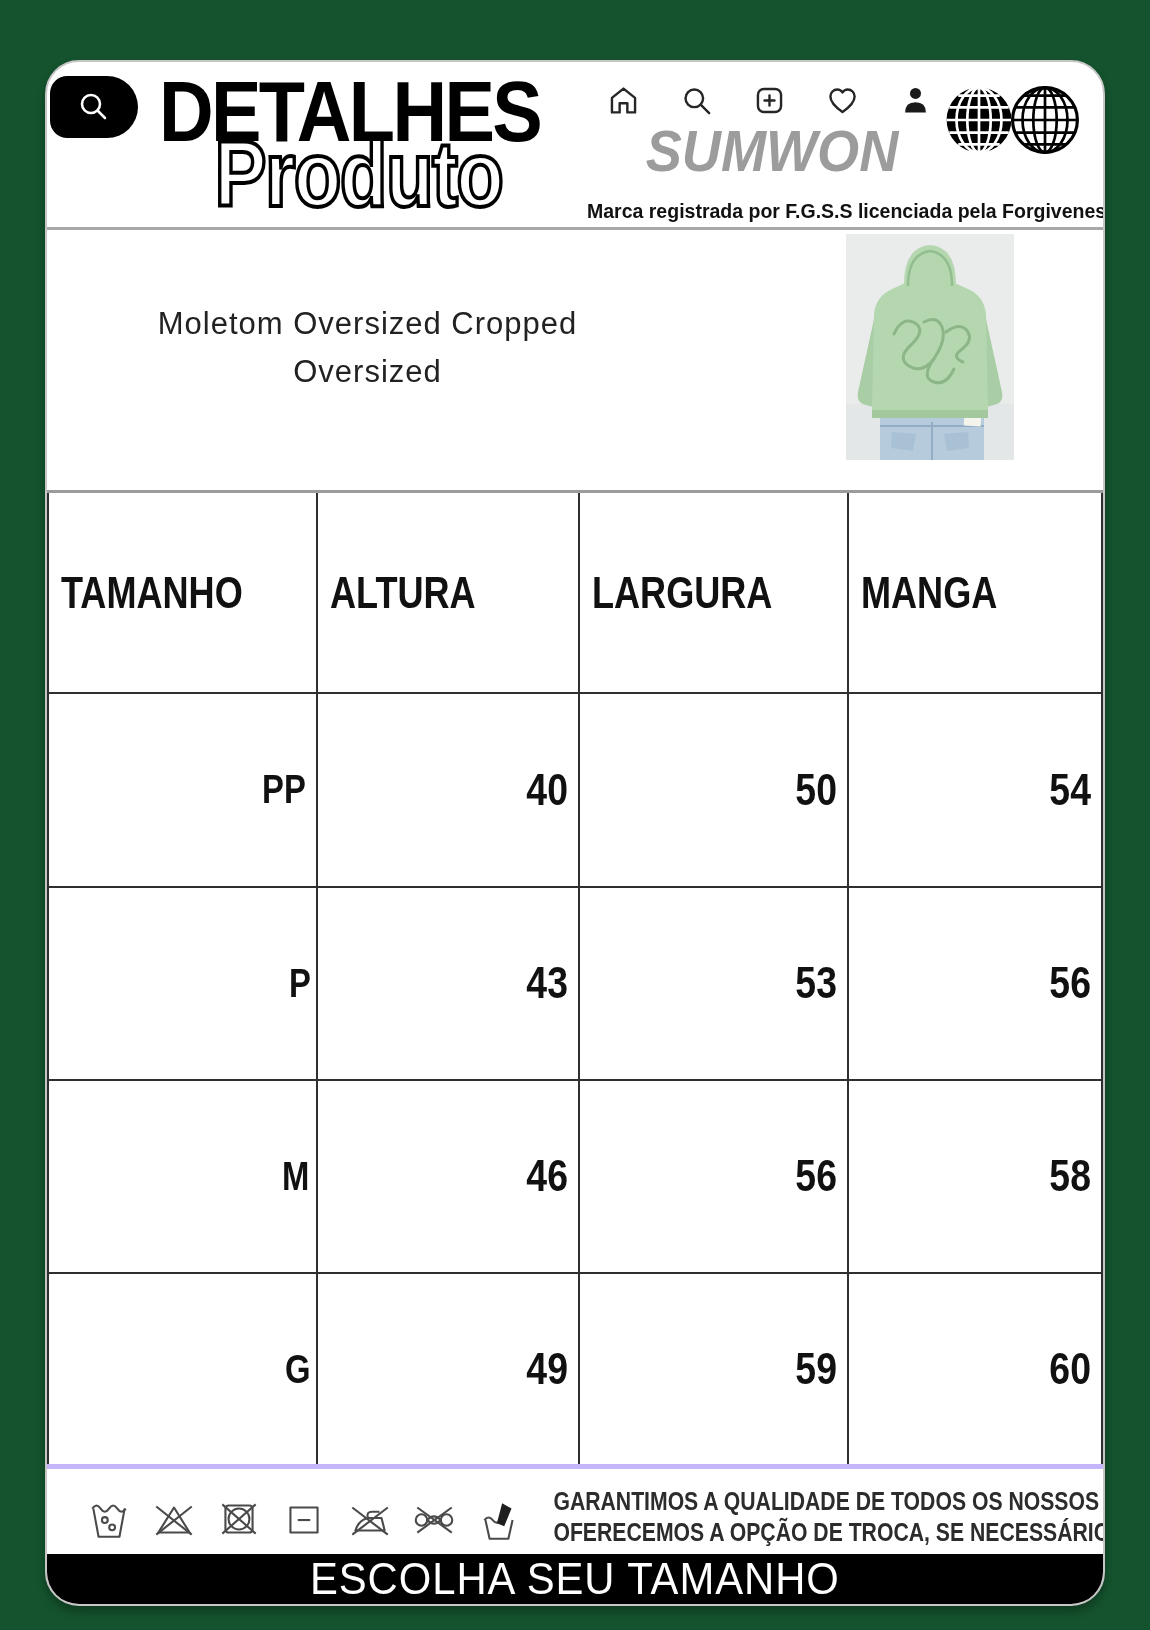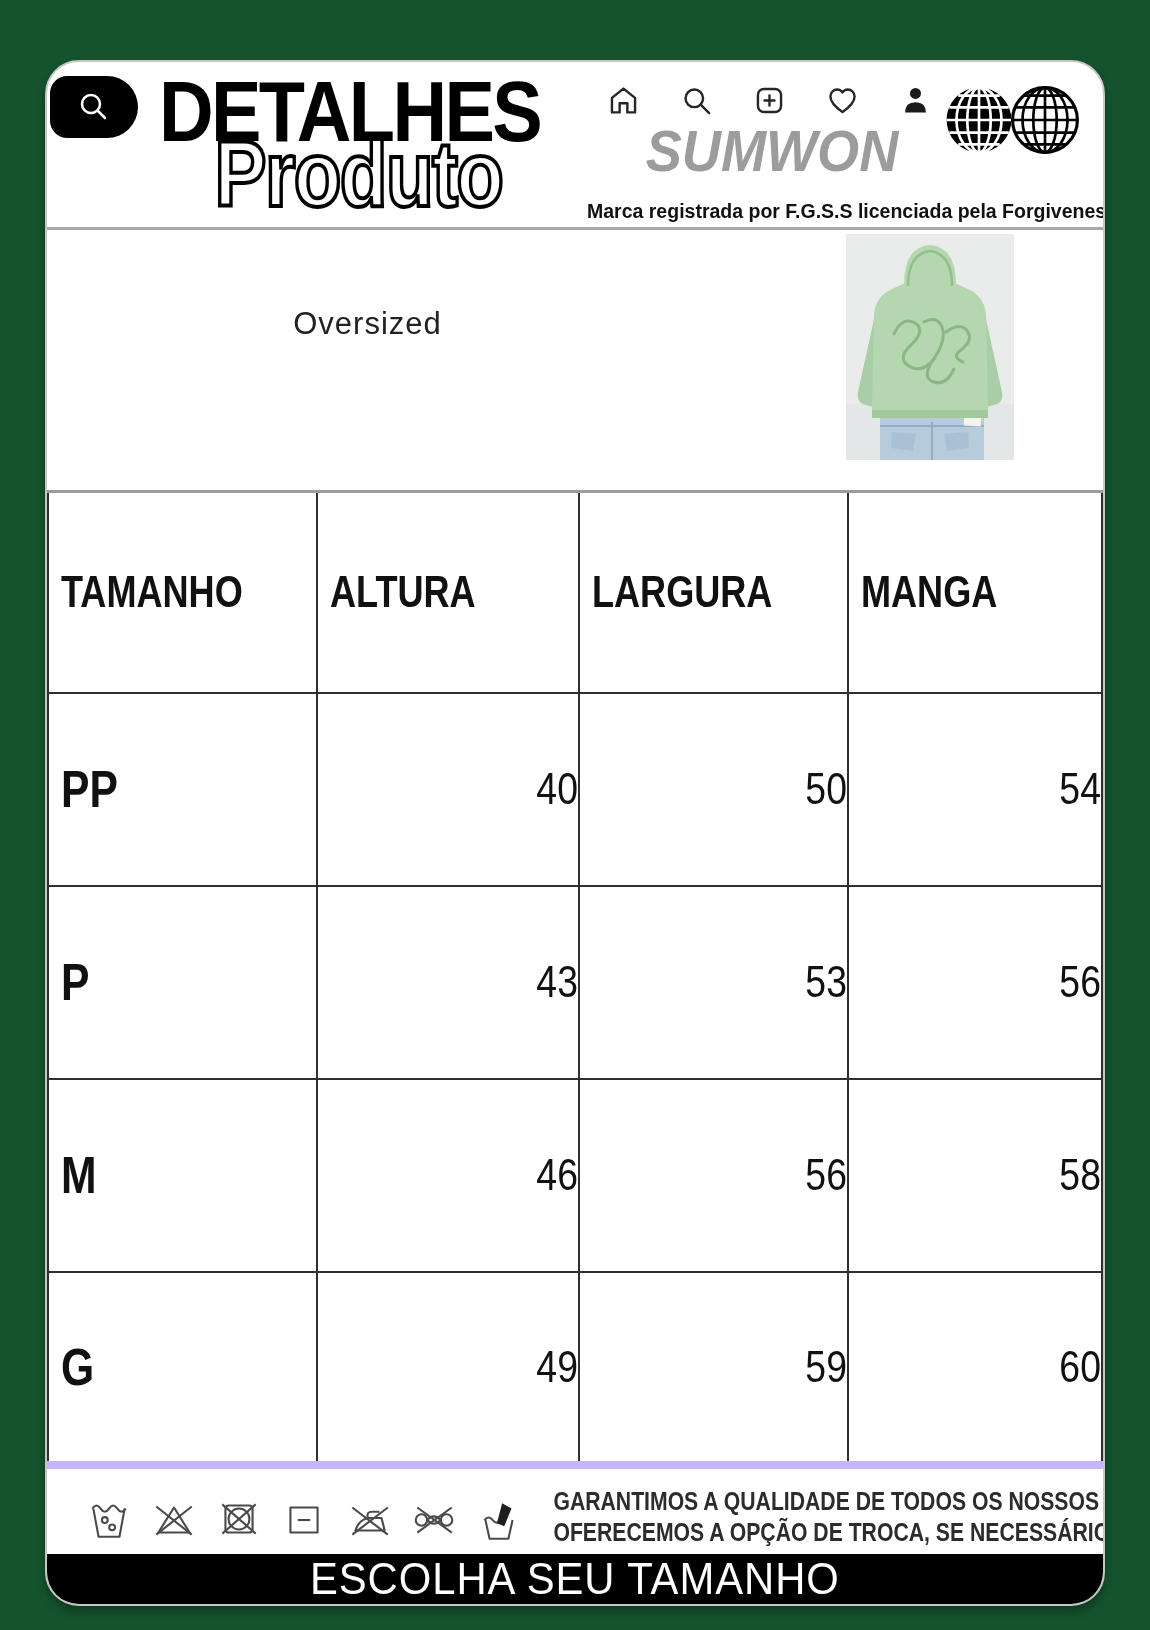--- a/index.html
+++ b/index.html
@@ -57,30 +57,30 @@
   .product-image {
     position:absolute; left:799px; top:172px; width:168px; height:226px; overflow:hidden;
   }
   .product-image svg { display:block; }
 
   
   table.size-table {
     position:absolute; left:0; top:428px; width:100%; height:979px;
     border-collapse:collapse; table-layout:fixed;
   }
-  table.size-table { border-top:3px solid #9b9b9b; border-bottom:8px solid #c4b5fd; }
+  table.size-table { border-top:3px solid #9b9b9b; border-bottom:5px solid #c4b5fd; }
   .size-table th, .size-table td { border:2px solid #2f2f2f; vertical-align:middle; }
   .size-table tr.head { height:145px; }
   .size-table tr.row  { height:139px; }
   .size-table th {
     text-align:left; padding-left:12px; font-size:44px; font-weight:bold; color:#111;
   }
   .size-table th .sq, .size-table td .sq { display:inline-block; transform:scaleX(.82); transform-origin:left center; white-space:nowrap; }
-  .size-table td.size-cell { text-align:left; padding-left:12px; font-size:52px; font-weight:bold; color:#111; }
-  .size-table td.val-cell  { text-align:right; font-size:44px; font-weight:normal; color:#111;margin-top:36px; }
+  .size-table td.size-cell { text-align:right; padding-left:12px; font-size:40px; font-weight:bold; color:#111; }
+  .size-table td.val-cell  { text-align:right; padding-right:10px; font-size:44px; font-weight:bold; color:#111;margin-top:36px; }
   .size-table td.val-cell .sq { transform:scaleX(.85); transform-origin:right center; }
 
   
   .care-icons {
     position:absolute; left:38px; top:1433px; display:flex; gap:17px; align-items:flex-end;
   }
   .care-icons svg { display:block; }
   .guarantee {
     position:absolute; left:448px; top:1424px; width:584px; text-align:center;
     font-size:26.5px; font-weight:bold; color:#2c2c2c; line-height:31px;
@@ -162,20 +162,21 @@
           <line x1="17" y1="67" x2="63" y2="67"></line>
         </g>
       </svg>
     </div>
 
     <div class="brand">SUMWON</div>
     <div class="trademark">Marca registrada por F.G.S.S licenciada pela Forgiveness Inc</div>
     <div class="divider1"></div>
 
     <div class="product-name">
+      <div>Moletom Oversized Cropped</div>
       <div>Oversized</div>
     </div>
 
     <div class="product-image">
       <svg width="168" height="226" viewBox="0 0 168 226">
         <rect width="168" height="226" fill="#e9eceb"></rect>
         <rect y="170" width="168" height="56" fill="#e3e7e7"></rect>
 
         <rect x="34" y="184" width="104" height="42" fill="#b6cbdb"></rect>
         <line x1="86" y1="188" x2="86" y2="226" stroke="#93aec4" stroke-width="2"></line>

